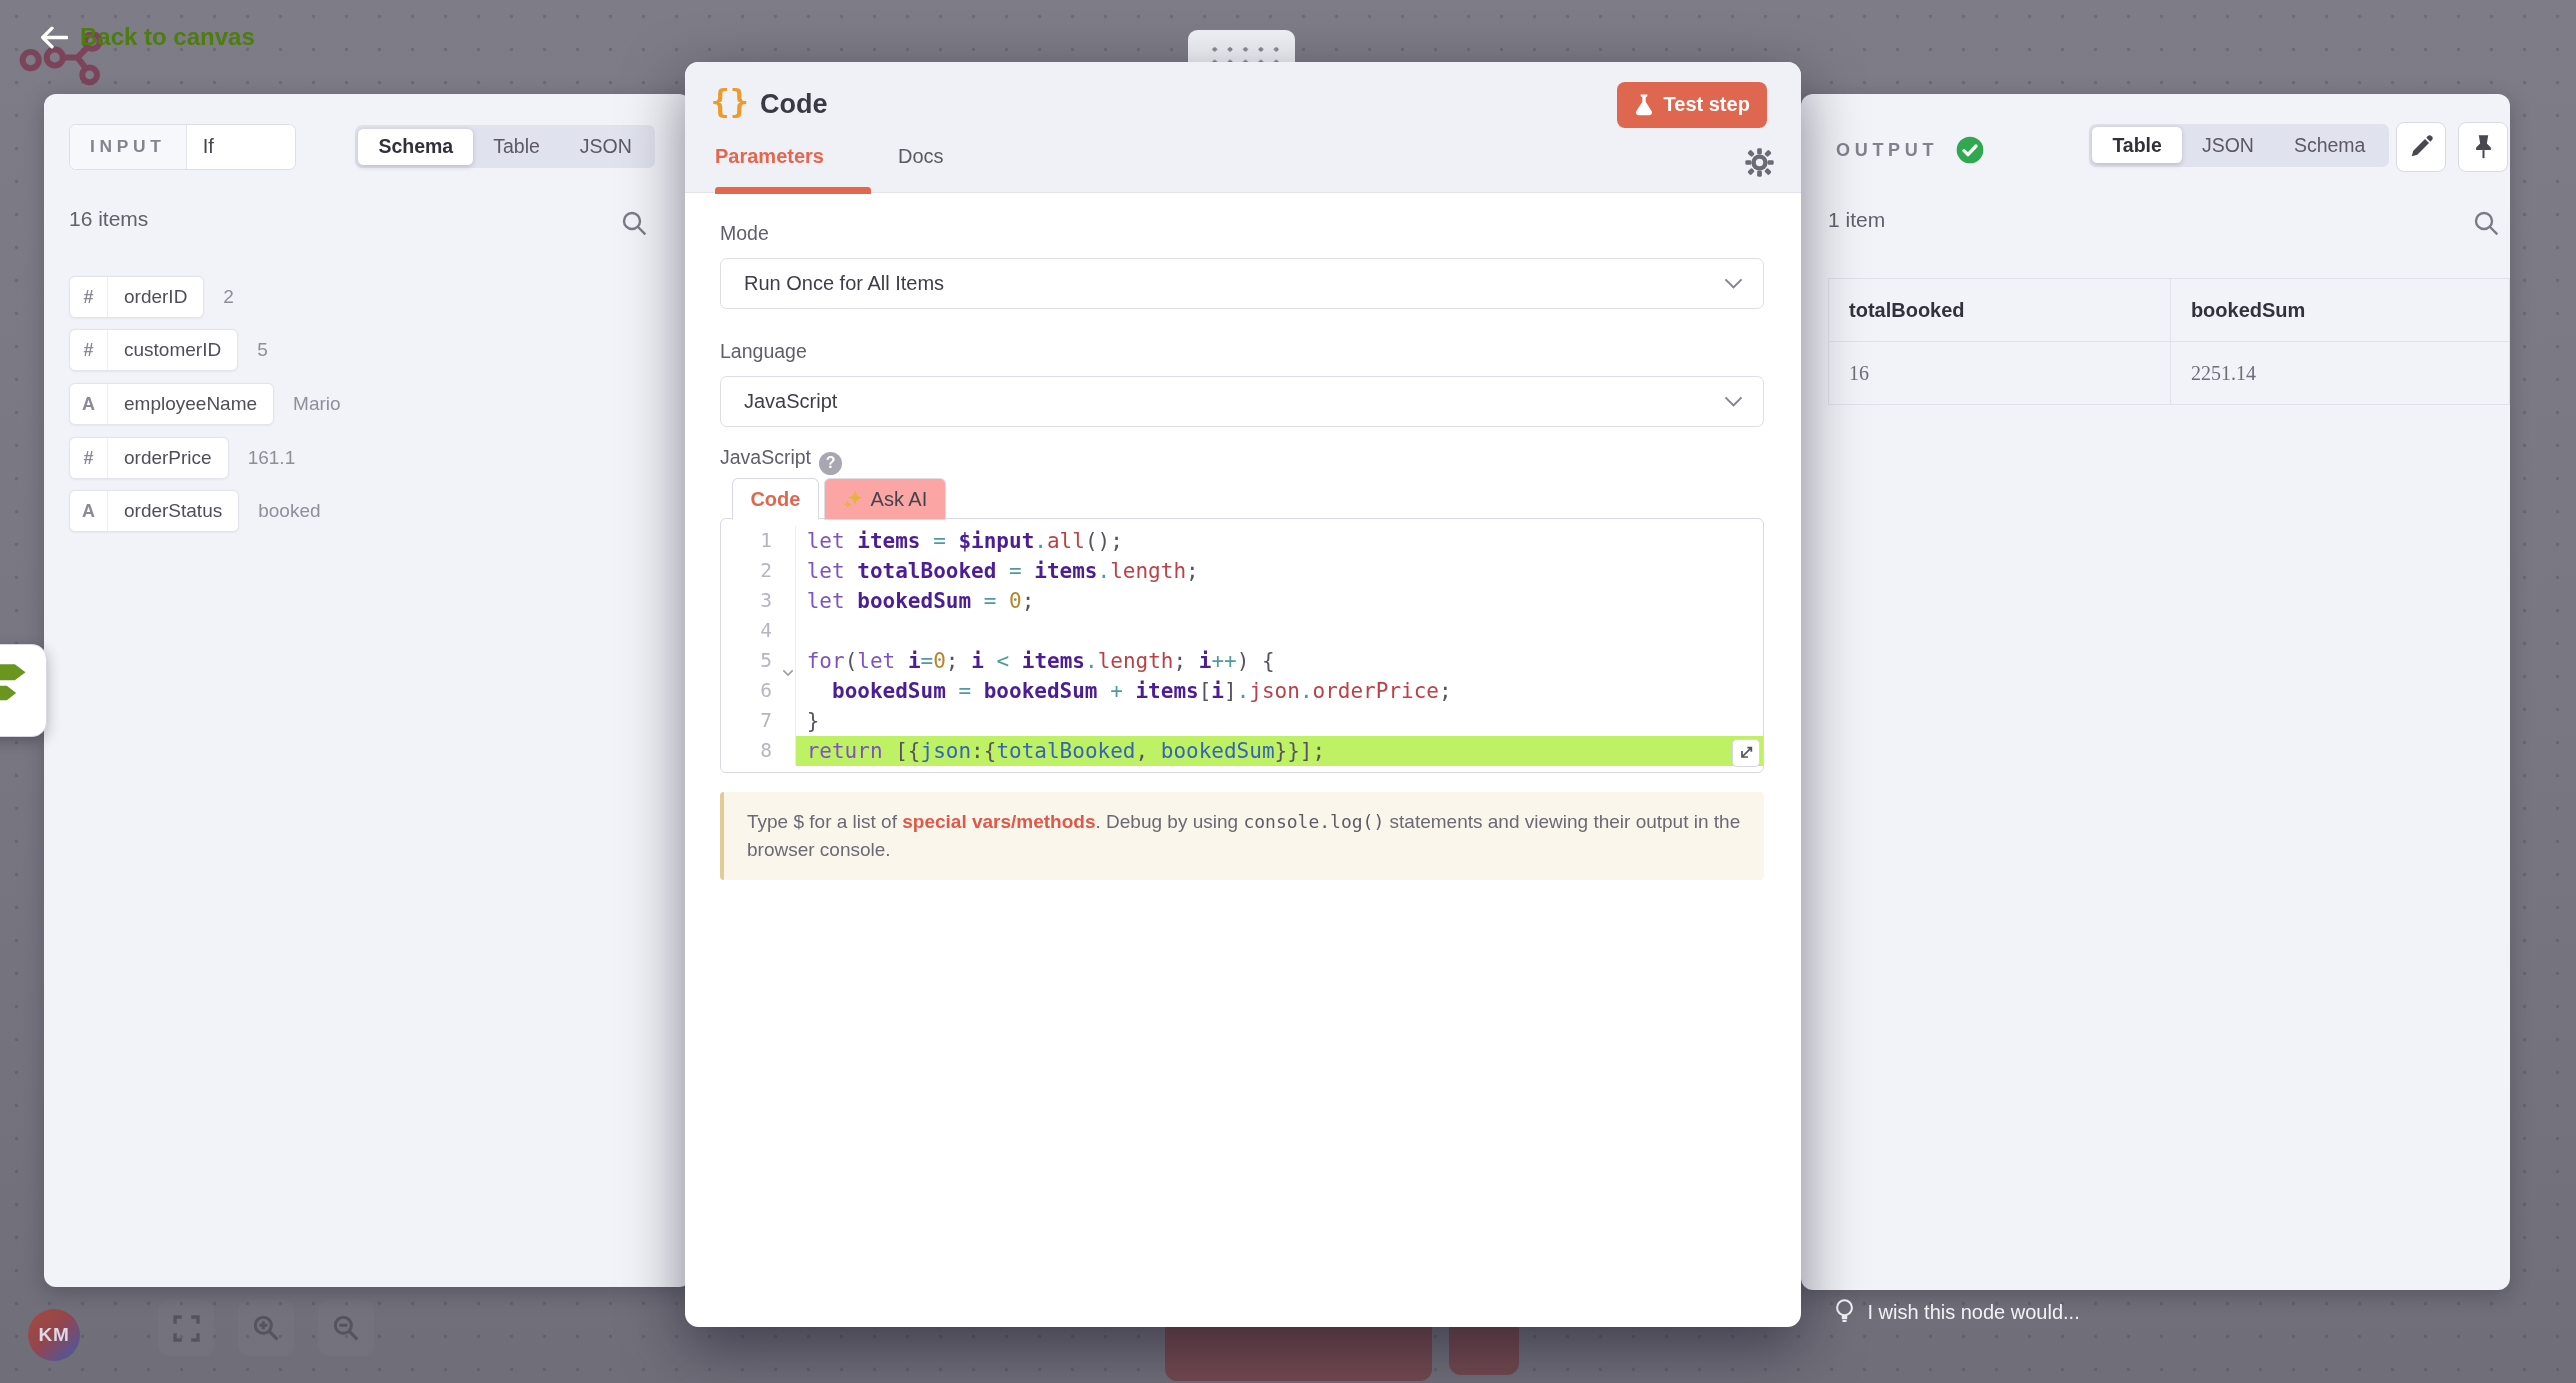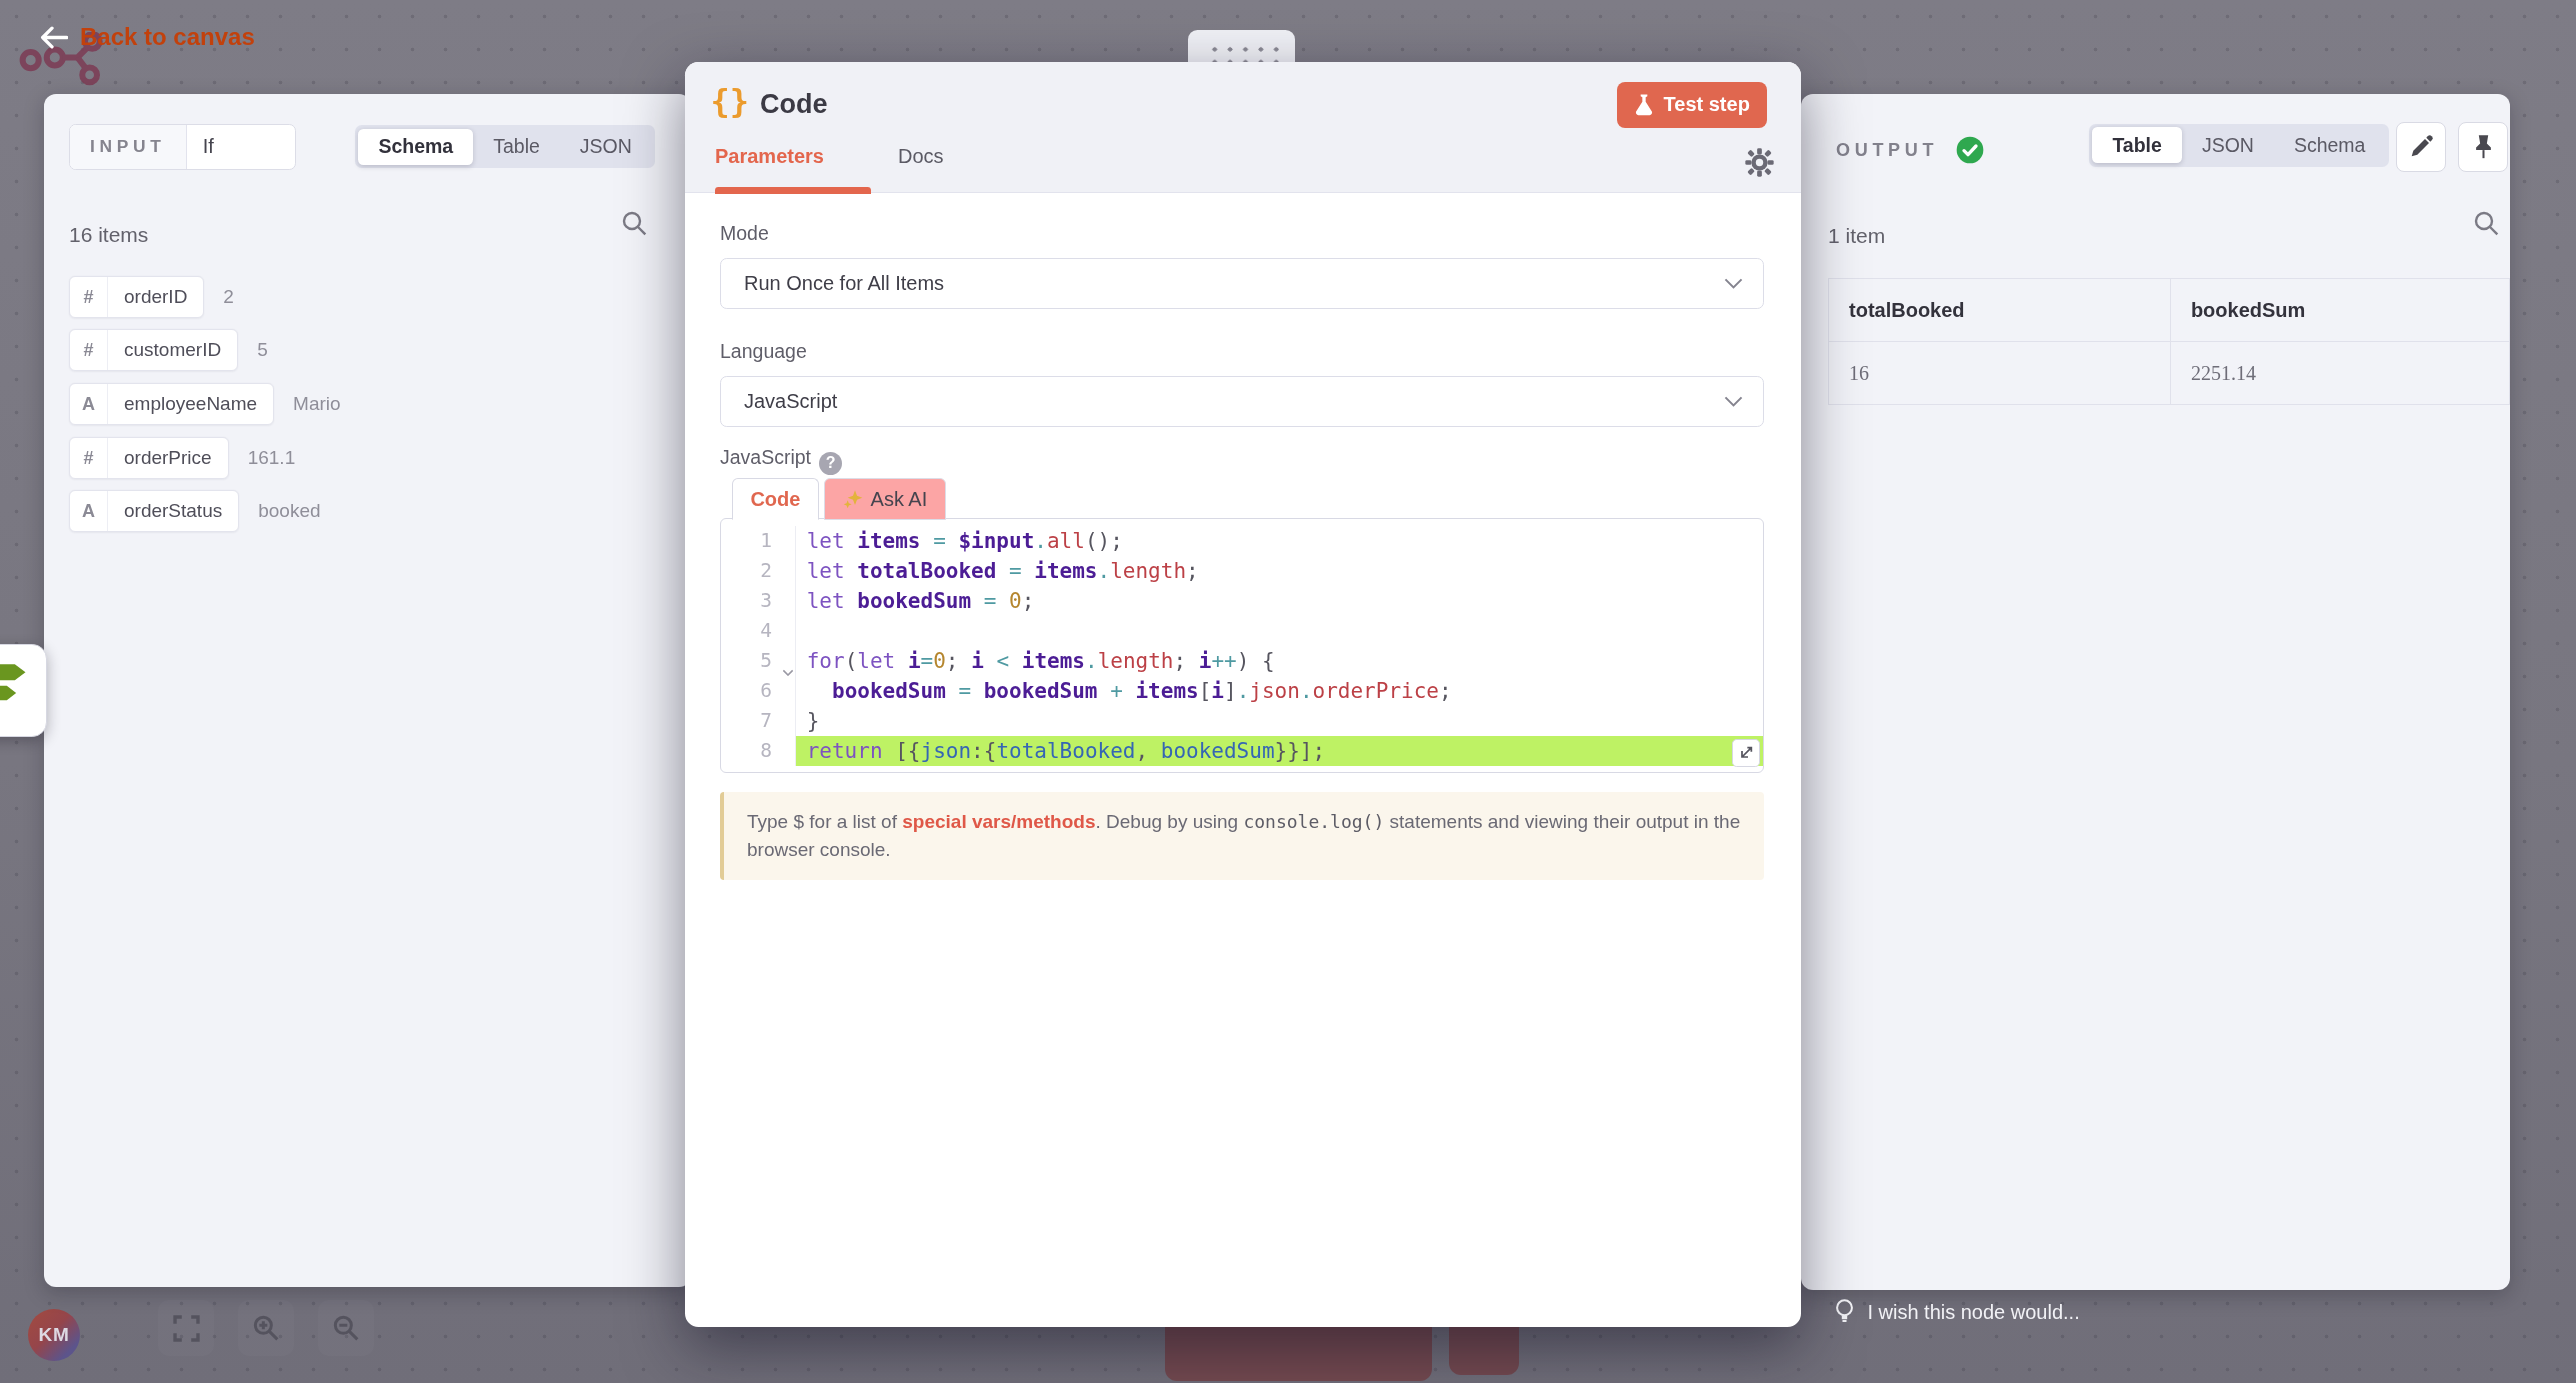--- a/index.html
+++ b/index.html
@@ -28,21 +28,21 @@
   .zoom-btn svg { stroke:#44434e; }
   .avatar {
     width:52px; height:52px; border-radius:50%;
     background:linear-gradient(135deg,#a34b40 0%,#95454b 45%,#5c548b 80%);
     display:flex; align-items:center; justify-content:center;
     color:#ddd8e2; font-size:19px; font-weight:700; letter-spacing:0.7px;
   }
 
   
   .backbar { left:40px; top:23px; display:flex; align-items:center; gap:12px; z-index:4; }
-  .backbar .lbl { color:#c2410c; font-size:24px; font-weight:700; }
+  .backbar .lbl { color:#4d7c0f; font-size:24px; font-weight:700; }
 
   
   .panel {
     background:#f2f3f8; border-radius:12px; z-index:3;
     box-shadow:0 5.4px 20px rgba(20,18,30,0.25);
   }
 
   .io-control {
     display:flex; align-items:stretch; height:46px;
     background:#ffffff; border:1.3px solid #dcdde7; border-radius:6.7px; overflow:hidden;
@@ -62,21 +62,21 @@
   }
   .seg {
     height:36px; display:flex; align-items:center; padding:0 20px;
     font-size:19.5px; color:#5a5964; border-radius:5.4px; white-space:nowrap;
   }
   .seg.active {
     background:#ffffff; color:#32313b; font-weight:600;
     box-shadow:0 1.3px 5.4px rgba(25,25,50,0.18);
   }
 
-  .count-lbl { font-size:21px; color:#62616b;margin-top:16px; }
+  .count-lbl { font-size:21px; color:#62616b; }
 
   .icon-btn {
     width:50px; height:50px; border-radius:8px; background:#fff;
     border:1.3px solid #d9dae4; display:flex; align-items:center; justify-content:center;
   }
 
   
   .field-row { position:absolute; left:25px; display:flex; align-items:center; }
   .pill {
     display:inline-flex; align-items:stretch; height:42px; background:#fff;

